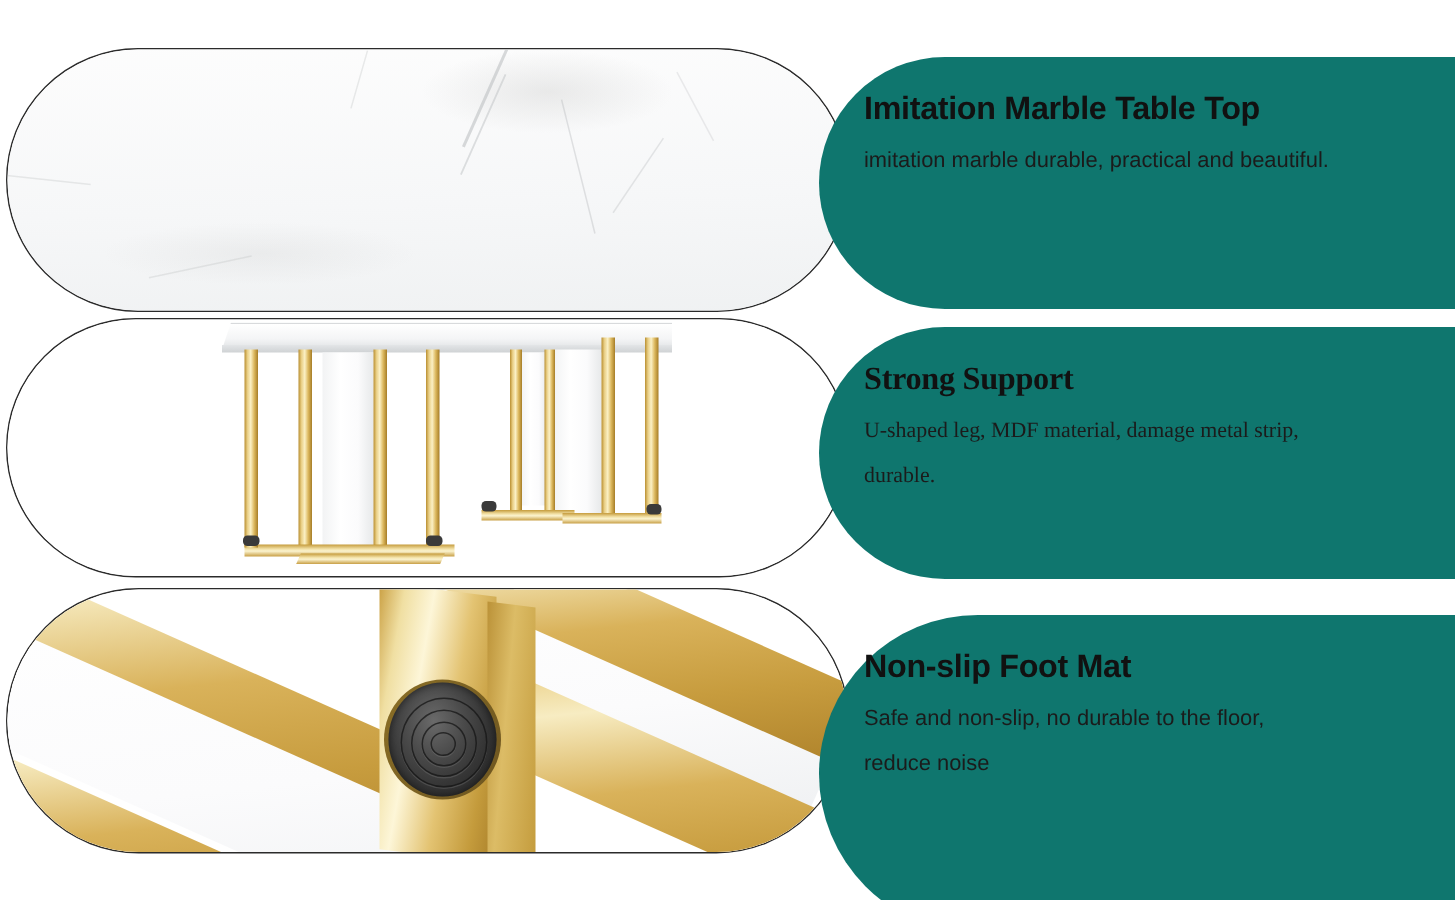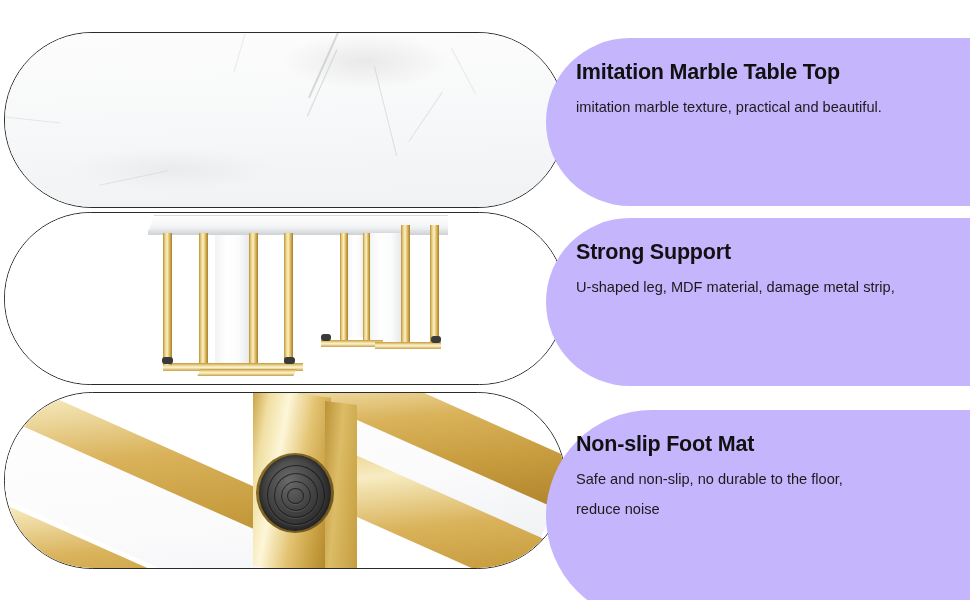--- a/index.html
+++ b/index.html
@@ -6,38 +6,38 @@
   html,body{margin:0;padding:0;}
   body{
     width:970px;height:600px;overflow:hidden;background:#ffffff;
     font-family:"Liberation Sans",sans-serif;
   }
   .sheet{position:relative;width:970px;height:600px;background:#fff;}
 
   
   .row{position:absolute;left:0;width:970px;}
   #row-0{top:32px;height:176px;}
-  #row-1{top:212px;height:173px;}
+  #row-1{top:212px;height:173px;font-family:Liberation Serif, serif;}
   #row-2{top:392px;height:177px;}
 
   
   .media{
     position:absolute;left:4px;top:0;width:562px;height:100%;
     border:1.6px solid #2b2b2b;
     border-radius:999px;
     background:#ffffff;
     overflow:hidden;
     box-sizing:border-box;
   }
   .media-inner{position:absolute;inset:-2px;overflow:hidden;}
 
   
   .panel{
     position:absolute;right:0;width:424px;
-    background:#c4b5fd;
+    background:#0f766e;
     border-radius:130px 0 0 130px;
     box-sizing:border-box;
     padding:22px 26px 18px 30px;
   }
   #panel-0{top:6px;height:168px;}
   #panel-1{top:6px;height:168px;}
   #panel-2{top:6px;height:212px;margin-top:12px;}
 
   .heading{
     font-size:21.5px;font-weight:bold;color:#111111;
@@ -135,21 +135,21 @@
           <div class="vein v4"></div>
           <div class="vein v5"></div>
           <div class="vein v6"></div>
           <div class="vein v7"></div>
         </div>
       </div>
     </div>
 
     <div class="panel" id="panel-0">
       <div class="heading">Imitation Marble Table Top</div>
-      <div class="body-line">imitation marble texture, practical and beautiful.</div>
+      <div class="body-line">imitation marble durable, practical and beautiful.</div>
     </div>
   </div>
 
   <div class="row" id="row-1">
 
     <div class="media">
       <div class="media-inner">
         <div class="legs">
 
           <div class="slab"></div>
@@ -175,20 +175,21 @@
           <div class="gbar-h" style="left:372px;top:131px;width:66px;height:7px;"></div>
           <div class="foot" style="left:318px;top:123px;width:10px;height:7px;"></div>
           <div class="foot" style="left:428px;top:125px;width:10px;height:7px;"></div>
         </div>
       </div>
     </div>
 
     <div class="panel" id="panel-1">
       <div class="heading">Strong Support</div>
       <div class="body-line">U-shaped leg, MDF material, damage metal strip,</div>
+      <div class="body-line">durable.</div>
     </div>
   </div>
 
   <div class="row" id="row-2">
 
     <div class="media">
       <div class="media-inner">
         <div class="closeup">
 
           <div class="bar-diag" style="left:-40px;top:-34px;width:430px;height:46px;transform:rotate(24deg);transform-origin:0 0;"></div>

